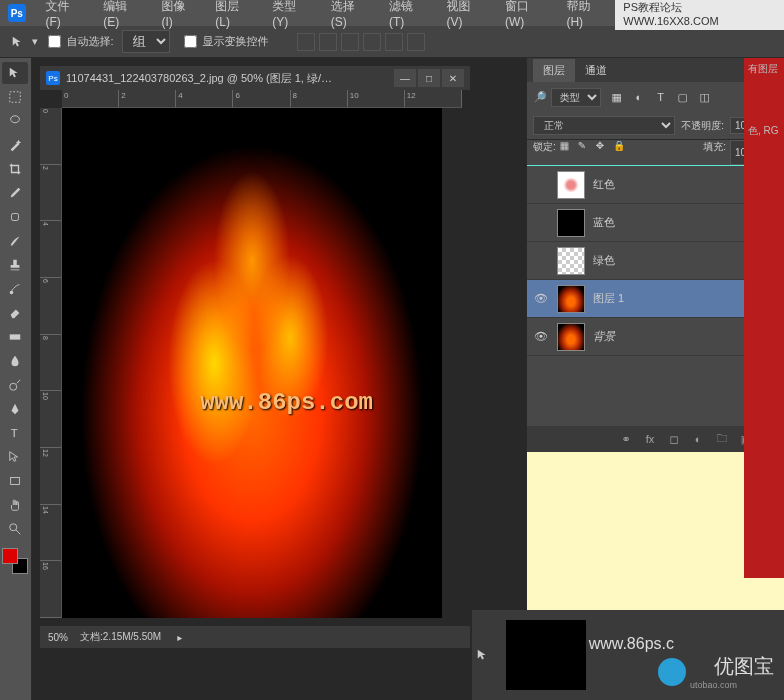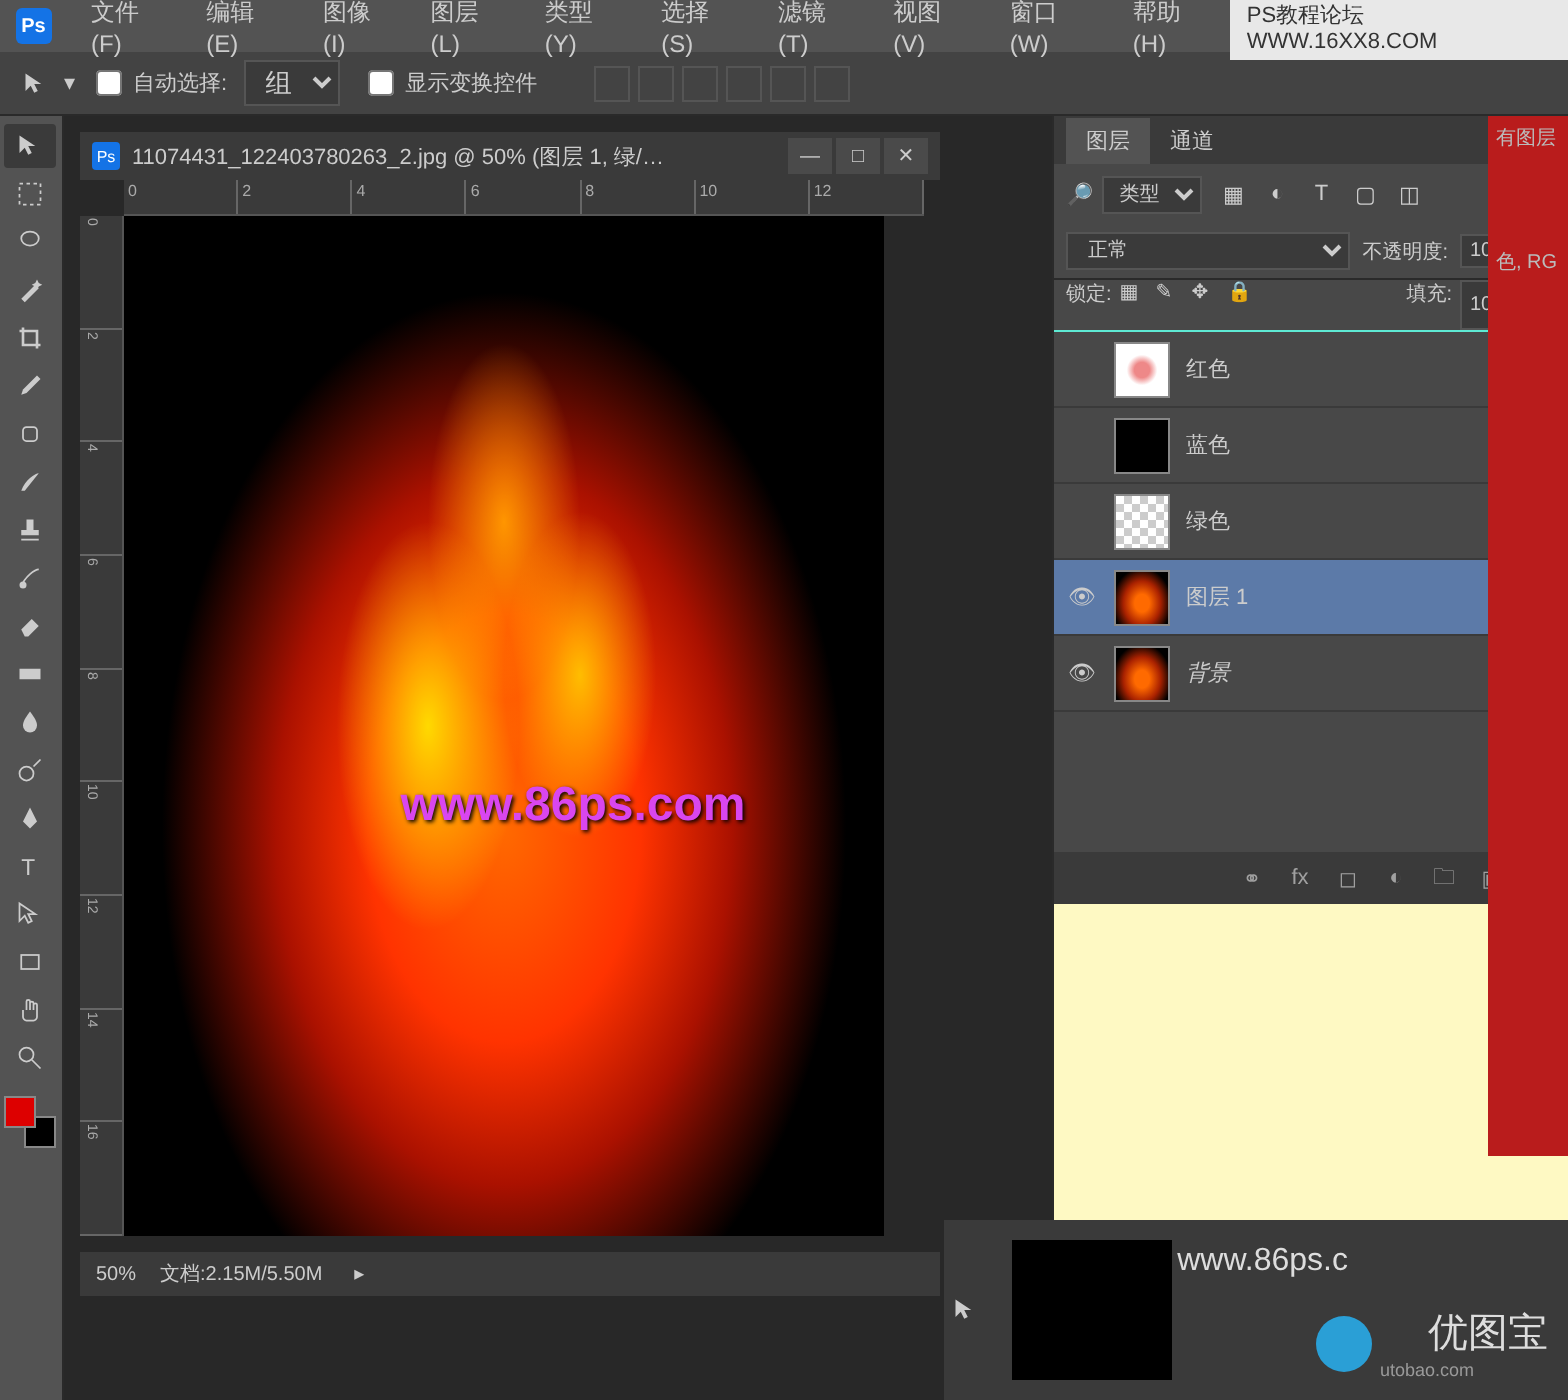--- a/index.html
+++ b/index.html
@@ -42,21 +42,21 @@
 .doc-btns { display: flex; gap: 2px; }
 .doc-btn { width: 22px; height: 18px; background: #4a4a4a; display: flex; align-items: center; justify-content: center; font-size: 10px; }
 .canvas-wrap { background: #282828; padding: 18px 8px 8px 22px; position: relative; }
 .ruler-top { position: absolute; top: 0; left: 22px; right: 8px; height: 18px; background: #3a3a3a; border-bottom: 1px solid #555; font-size: 8px; display: flex; }
 .ruler-left { position: absolute; top: 18px; left: 0; bottom: 8px; width: 22px; background: #3a3a3a; border-right: 1px solid #555; font-size: 8px; display: flex; flex-direction: column; }
 .ruler-tick { flex: 1; border-right: 1px solid #666; padding: 1px 2px; color: #aaa; }
 .ruler-tick-v { flex: 1; border-bottom: 1px solid #666; padding: 1px 2px; color: #aaa; writing-mode: vertical-lr; text-orientation: mixed; font-size: 7px; }
 .canvas { width: 380px; height: 510px; background: #000; position: relative; overflow: hidden; }
 .flame { position: absolute; inset: 0; background: radial-gradient(ellipse 60% 70% at 50% 60%, #ff6a00 0%, #ff3300 30%, #aa1100 50%, #000 75%); }
 .flame::before { content: ''; position: absolute; inset: 0; background: radial-gradient(ellipse 30% 50% at 40% 50%, #ffcc00 0%, transparent 40%), radial-gradient(ellipse 25% 40% at 60% 45%, #ffaa00 0%, transparent 40%), radial-gradient(ellipse 20% 35% at 50% 30%, #ff8800 0%, transparent 50%); mix-blend-mode: screen; }
-.watermark { position: absolute; top: 55%; left: 50%; transform: translateX(-30%); color: #d946ef; font-size: 24px; font-weight: bold; font-family: Liberation Sans, sans-serif; text-shadow: 1px 1px 2px #000; }
+.watermark { position: absolute; top: 55%; left: 50%; transform: translateX(-30%); color: #fdba74; font-size: 24px; font-weight: bold; font-family: Liberation Mono, monospace; text-shadow: 1px 1px 2px #000; }
 .doc-status { background: #3a3a3a; height: 22px; display: flex; align-items: center; padding: 0 8px; font-size: 10px; gap: 12px; }
 .status-arrow { margin-left: 4px; }
 
 
 .panels { width: 258px; background: #fef9c3; border-left: 1px solid #2a2a2a; }
 .panel-tabs { background: #3a3a3a; height: 24px; display: flex; align-items: center; padding: 0 6px; }
 .panel-tab { padding: 4px 10px; font-size: 11px; cursor: pointer; }
 .panel-tab.active { background: #535353; }
 .panel-filter { background: #484848; height: 30px; display: flex; align-items: center; padding: 0 6px; gap: 4px; }
 .filter-select { background: #3a3a3a; border: 1px solid #555; color: #ccc; padding: 2px 4px; font-size: 10px; }
@@ -383,21 +383,21 @@
   <div class="edge-text" style="margin-top:40px">色, RG</div>
 </div>
 
 <div class="bottom-area">
   <span style="margin-right:10px;">
     <svg viewBox="0 0 16 16" width="14" height="14" fill="#ccc">
         <path d="M2 2l0 10 3-3 2 4 2-1-2-4 4 0z"></path>
       </svg>
   </span>
   <div class="bottom-thumb thumb-flame"></div>
-  <span style="position:absolute;right:110px;top:12px;color:#ddd;font-size:16px;">www.86ps.c</span>
+  <span style="position:absolute;right:110px;top:25px;color:#ddd;font-size:16px;">www.86ps.c</span>
   <div class="bottom-logo">
     <div class="logo-circle"></div>
     <div>
       <div class="logo-text">优图宝</div>
       <div style="font-size:9px;color:#999">utobao.com</div>
     </div>
   </div>
 </div>
 
 </body></html>

